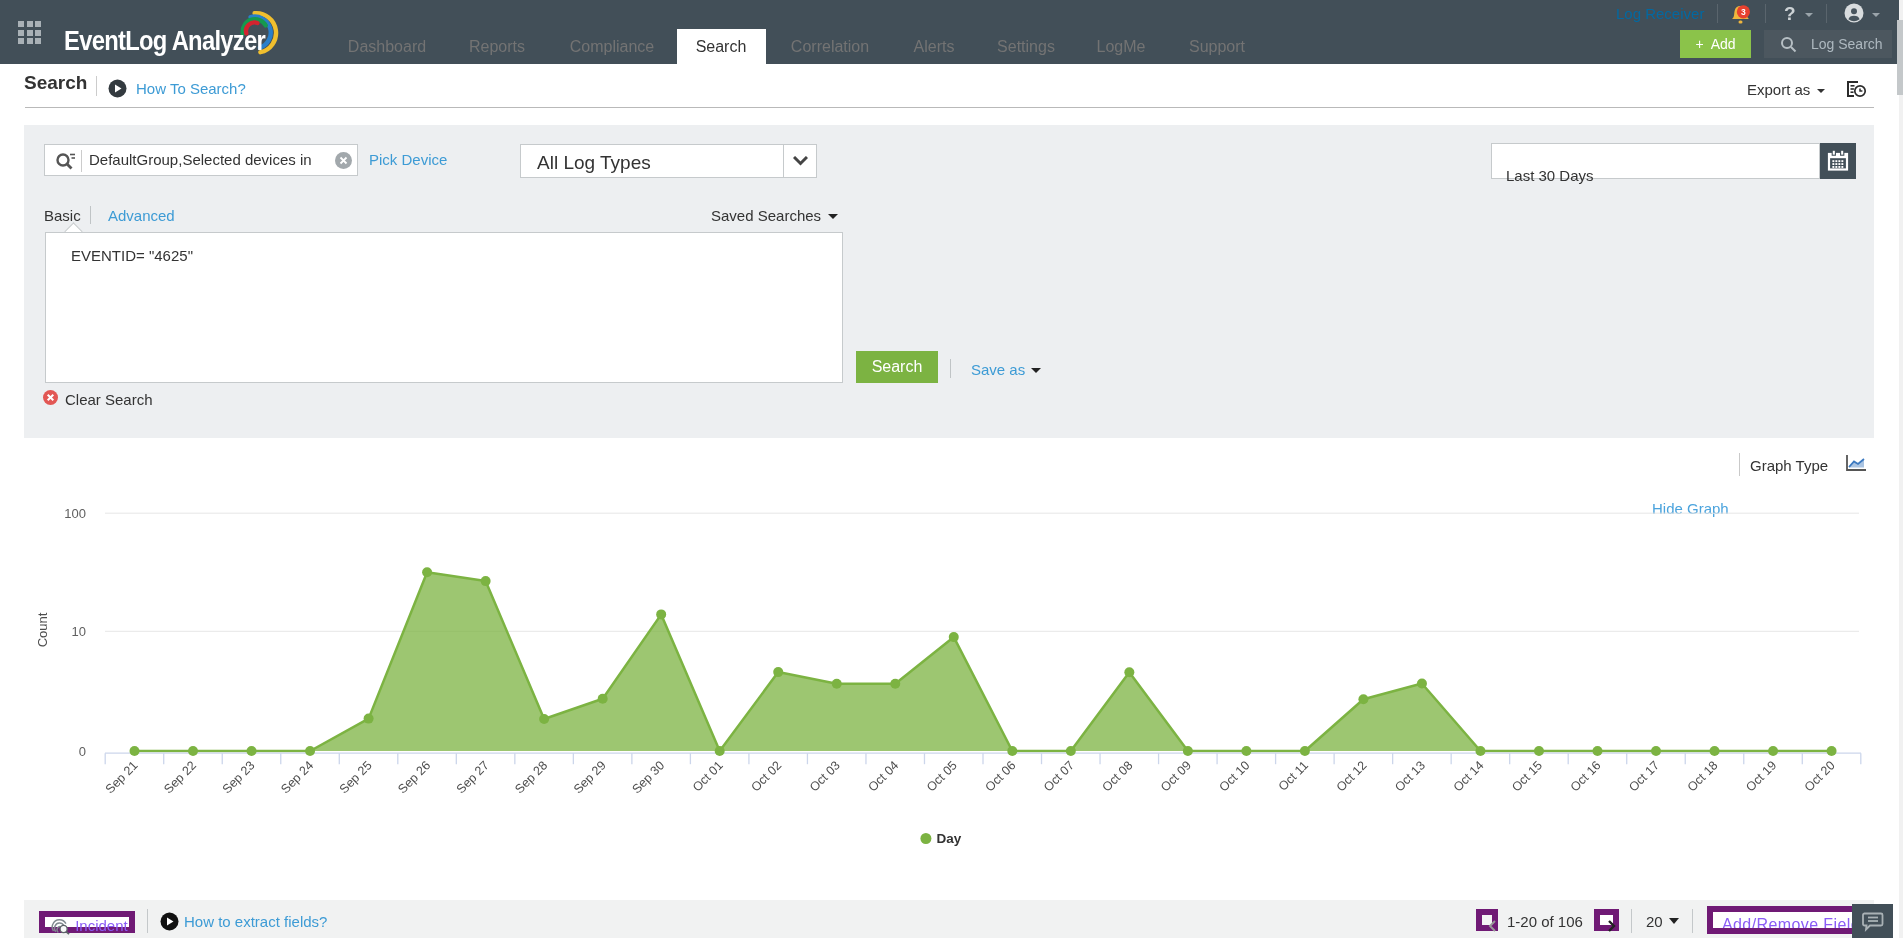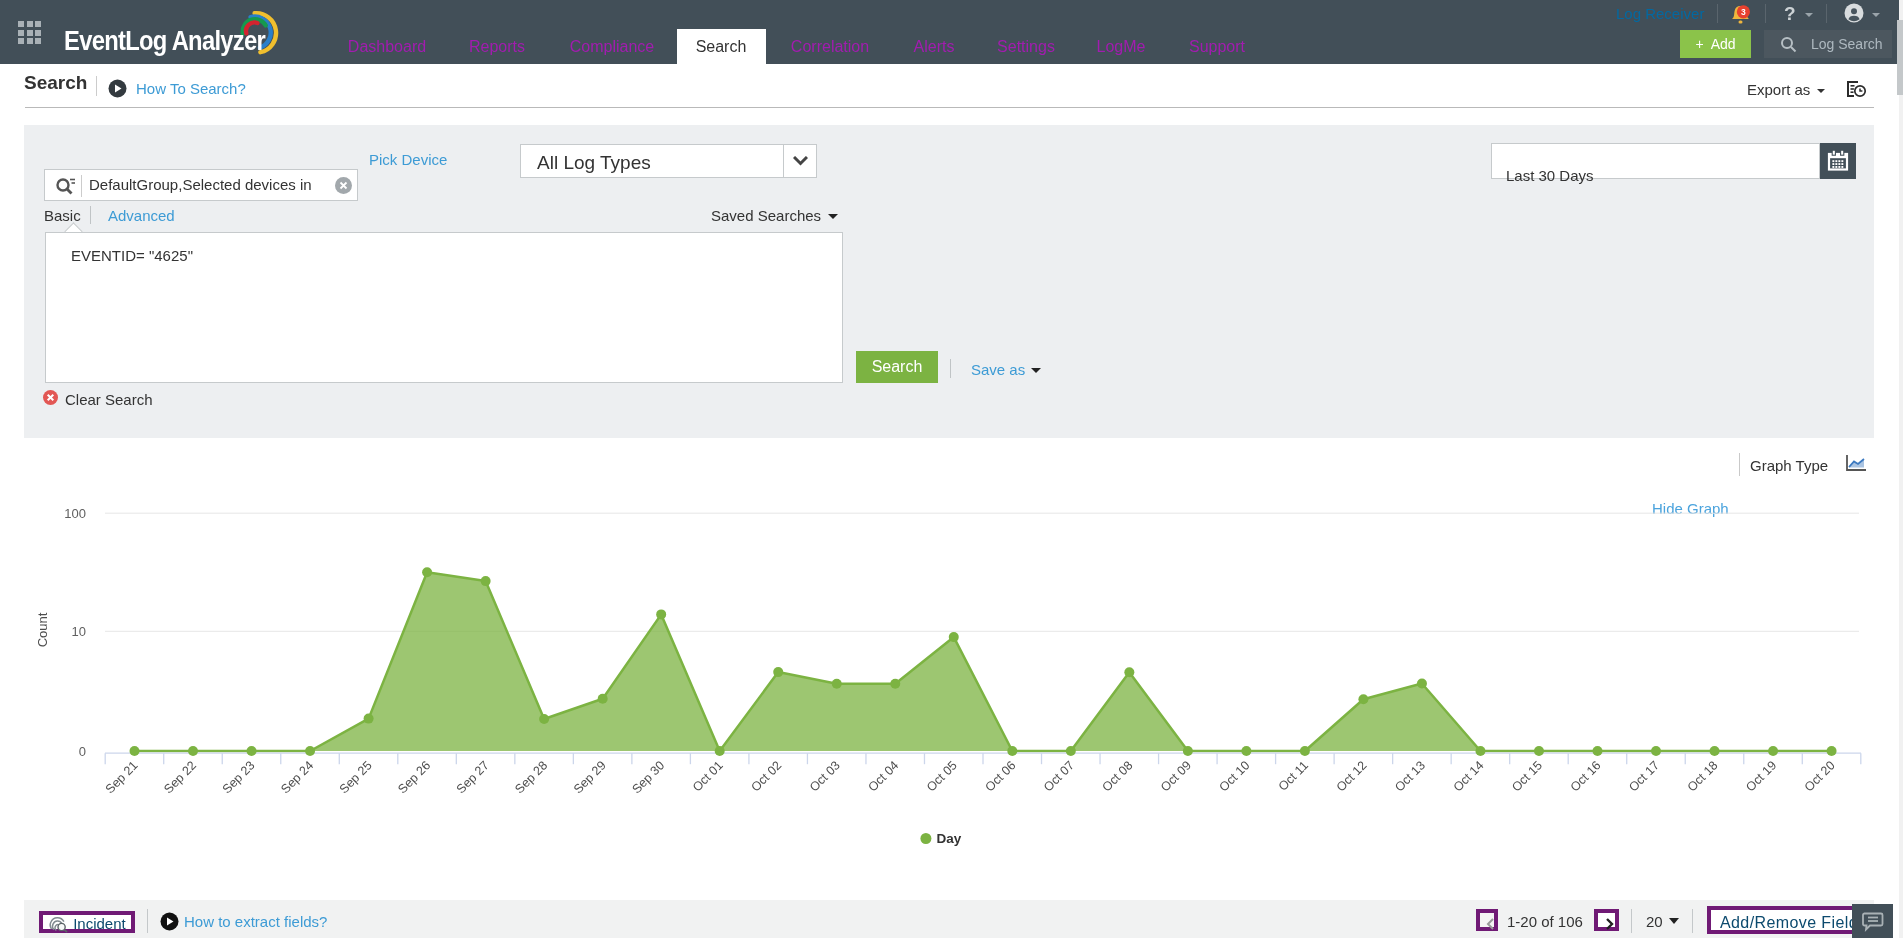--- a/index.html
+++ b/index.html
@@ -5,39 +5,39 @@
 * { margin:0; padding:0; box-sizing:border-box; }
 html,body { width:1903px; height:938px; overflow:hidden; background:#fff;
   font-family:"Liberation Sans", sans-serif; }
 .abs { position:absolute; }
 body { position:relative; }
 
 #hdr { position:absolute; left:0; top:0; width:1899px; height:64px; background:#424f58; }
 #apps { position:absolute; left:18px; top:21px; width:24px; height:24px; }
 #apps div { position:absolute; width:6px; height:6px; background:#a9b1b6; }
 #logo { position:absolute; left:64px; top:28px; color:#fff; font-size:27px; font-weight:bold; letter-spacing:-0.8px; line-height:1; transform:scaleX(0.88); transform-origin:left; z-index:2; }
-.nav { position:absolute; top:29px; height:35px; line-height:35px; color:#a21caf; font-size:16px; transform:translateX(-50%); white-space:nowrap;text-align:center; }
+.nav { position:absolute; top:29px; height:35px; line-height:35px; color:#737373; font-size:16px; transform:translateX(-50%); white-space:nowrap;text-align:center; }
 #tab { position:absolute; left:677px; top:29px; width:89px; height:35px; background:#fff; }
 #navsearch { position:absolute; left:721px; top:29px; height:35px; line-height:35px; color:#333; font-size:16px; transform:translateX(-50%); }
 .hsep { position:absolute; top:4px; height:19px; width:1px; background:#5a656d; }
 #logrcv { position:absolute; left:1616px; top:5px; color:#0369a1; font-size:15px; }
 #qmark { position:absolute; left:1784px; top:3px; color:#ccd2d5; font-size:19px; font-weight:bold; }
 .caret { position:absolute; width:0; height:0; border-left:4px solid transparent; border-right:4px solid transparent; border-top:4px solid #9aa4aa; }
 #addbtn { position:absolute; left:1680px; top:30px; width:71px; height:28px; background:#8bc34a; color:#fff; font-size:14px; text-align:center; line-height:28px; }
 #hsearch { position:absolute; left:1764px; top:30px; width:128px; height:28px; background:#4c575f; color:#aeb9c0; font-size:14px; line-height:28px; }
 
 #trow { position:absolute; left:0; top:64px; width:1899px; height:44px; background:#fff; }
 #trowline { position:absolute; left:25px; top:107px; width:1849px; height:1px; background:#b9b9b9; }
 #ttl { position:absolute; left:24px; top:72px; font-size:19px; font-weight:bold; color:#333; }
 #howto { position:absolute; left:136px; top:80px; font-size:15px; color:#3d9bd5; }
 #exportas { position:absolute; left:1747px; top:81px; font-size:15px; color:#333; }
 
 #panel { position:absolute; left:24px; top:125px; width:1850px; height:313px; background:#edeff1; }
 .inbox { position:absolute; background:#fff; border:1px solid #c6cacc; }
-#devbox { left:20px; top:19px; width:314px; height:32px;margin-top:25px; }
+#devbox { left:20px; top:19px; width:314px; height:32px; }
 #devtxt { position:absolute; left:44px; top:6px; font-size:15px; color:#333; }
 #devsep { position:absolute; left:36px; top:5px; width:1px; height:22px; background:#ccc; }
 #pickdev { position:absolute; left:345px; top:26px; font-size:15px; color:#3d9bd5; }
 #selbox { left:496px; top:19px; width:297px; height:34px; }
 #seltxt { position:absolute; left:16px; top:7px; font-size:19px; color:#333; }
 #selarr { position:absolute; right:0; top:0; width:33px; height:32px; border-left:1px solid #c6cacc; }
 #datebox { left:1467px; top:18px; width:329px; height:36px; }
 #datetxt { position:absolute; left:14px; top:8px; font-size:15px; color:#333;margin-top:15px; }
 #calbtn { position:absolute; left:1796px; top:18px; width:36px; height:36px; background:#424f58; }
 #basic { position:absolute; left:20px; top:82px; font-size:15px; color:#333; }
@@ -49,21 +49,21 @@
 #searchbtn { position:absolute; left:832px; top:226px; width:82px; height:32px; background:#7cb342; color:#fff; font-size:16px; text-align:center; line-height:32px; }
 #savesep { position:absolute; left:926px; top:234px; width:1px; height:19px; background:#c0c4c6; }
 #saveas { position:absolute; left:947px; top:236px; font-size:15px; color:#3d9bd5; }
 #clearrow { position:absolute; left:41px; top:266px; font-size:15px; color:#333; }
 
 #hidegraph { position:absolute; left:1652px; top:457px; font-size:15px; color:#4aa3dd;margin-top:43px; }
 #ghsep { position:absolute; left:1739px; top:453px; width:1px; height:23px; background:#c9c9c9; }
 #graphtype { position:absolute; left:1750px; top:457px; font-size:15px; color:#333; }
 
 #bbar { position:absolute; left:24px; top:900px; width:1850px; height:38px; background:#f1f2f2; }
-.bbtn { position:absolute; background:#fff; border:4px solid #701a75; color:#0c4a6e; }
+.bbtn { position:absolute; background:#fff; border:6px solid #701a75; color:#8b5cf6; }
 #incident { left:15px; top:11px; width:96px; height:22px; font-size:15px; }
 #bsep1 { position:absolute; left:123px; top:9px; width:1px; height:24px; background:#c4c8ca; }
 #extract { position:absolute; left:160px; top:13px; font-size:15px; color:#3d9bd5; }
 #pgprev { left:1452px; top:9px; width:22px; height:22px; }
 #pgtext { position:absolute; left:1483px; top:13px; font-size:15px; color:#333; }
 #pgnext { left:1570px; top:9px; width:25px; height:22px; }
 #bsep2 { position:absolute; left:1607px; top:9px; width:1px; height:24px; background:#c4c8ca; }
 #pgsize { position:absolute; left:1622px; top:13px; font-size:15px; color:#333; }
 #bsep3 { position:absolute; left:1668px; top:9px; width:1px; height:24px; background:#c4c8ca; }
 #addrem { left:1683px; top:6px; width:176px; height:28px; font-size:16px; letter-spacing:0.4px; text-align:left; padding-left:9px; line-height:26px; white-space:nowrap; overflow:hidden; }

